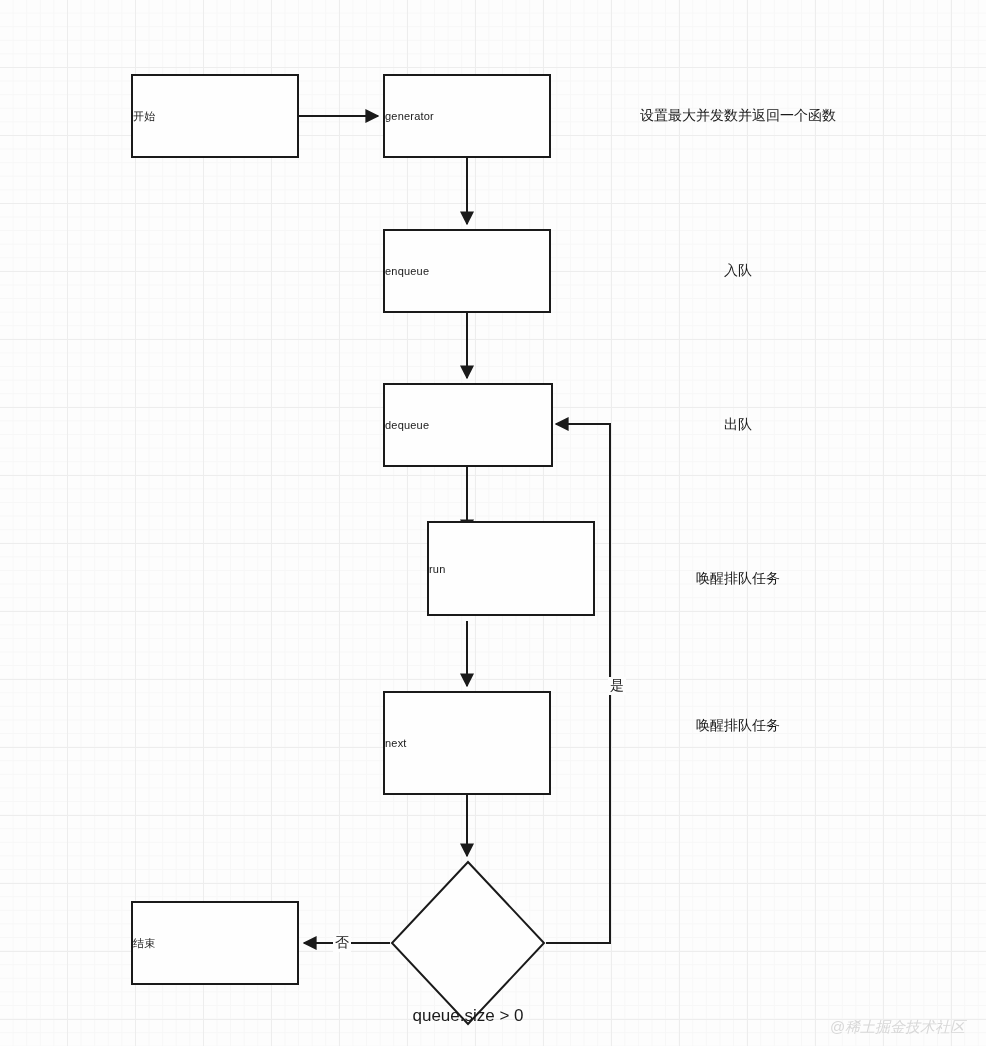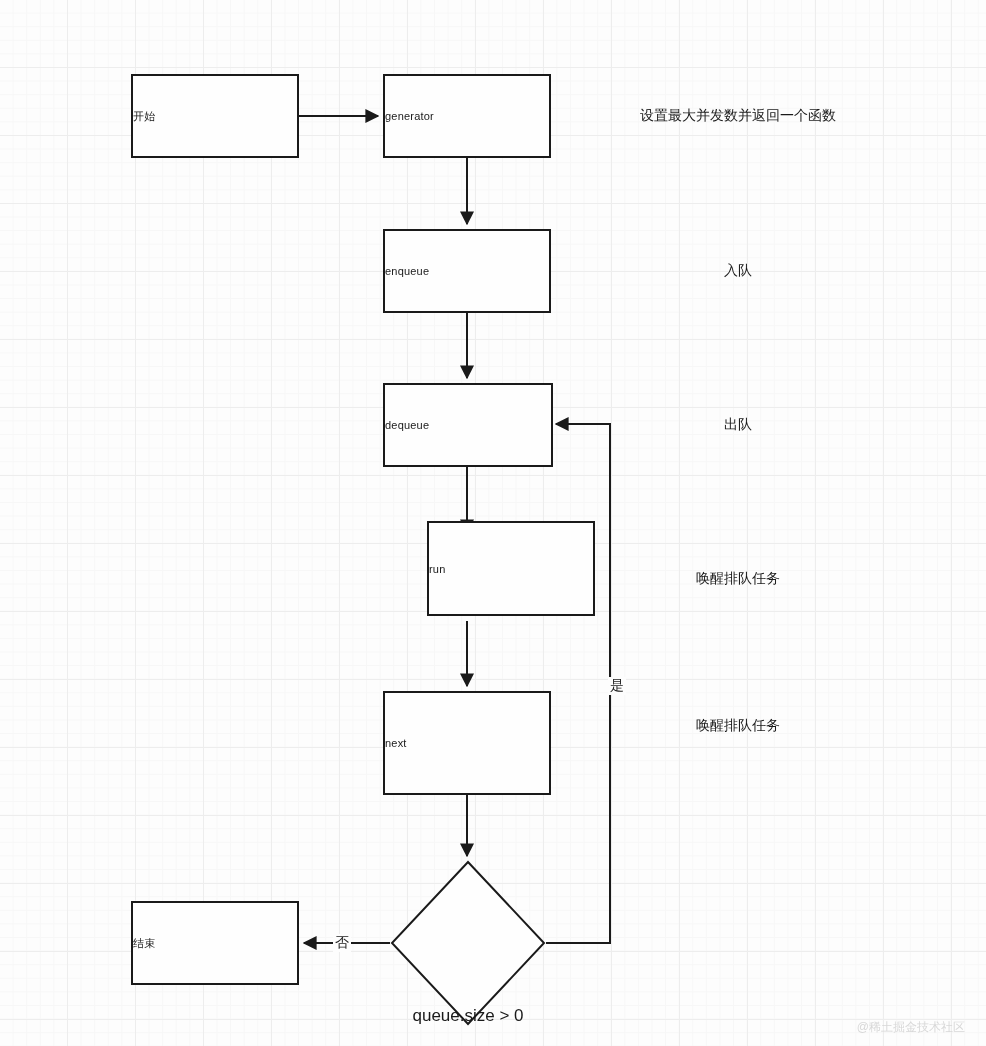--- a/index.html
+++ b/index.html
@@ -75,23 +75,24 @@
     font-size: 14px;
     color: #1a1a1a;
     background: #fdfdfd;
     padding: 0 2px;
     white-space: nowrap;
     transform: translate(-50%, -50%);
   }
   .watermark {
     position: absolute;
     color: #d8d8d8;
-    font-size: 12px;
+    font-size: 15px;
     white-space: nowrap;
     transform: translate(-100%, -50%);
+    font-style: italic;
   }
 </style>
 </head>
 <body>
 
 <div id="canvas">
 
   <svg id="edges" viewBox="0 0 986 1046" width="986" height="1046">
     <defs>
       <marker id="arrow" viewBox="0 0 10 10" refX="9" refY="5" markerWidth="7" markerHeight="7" orient="auto-start-reverse">

